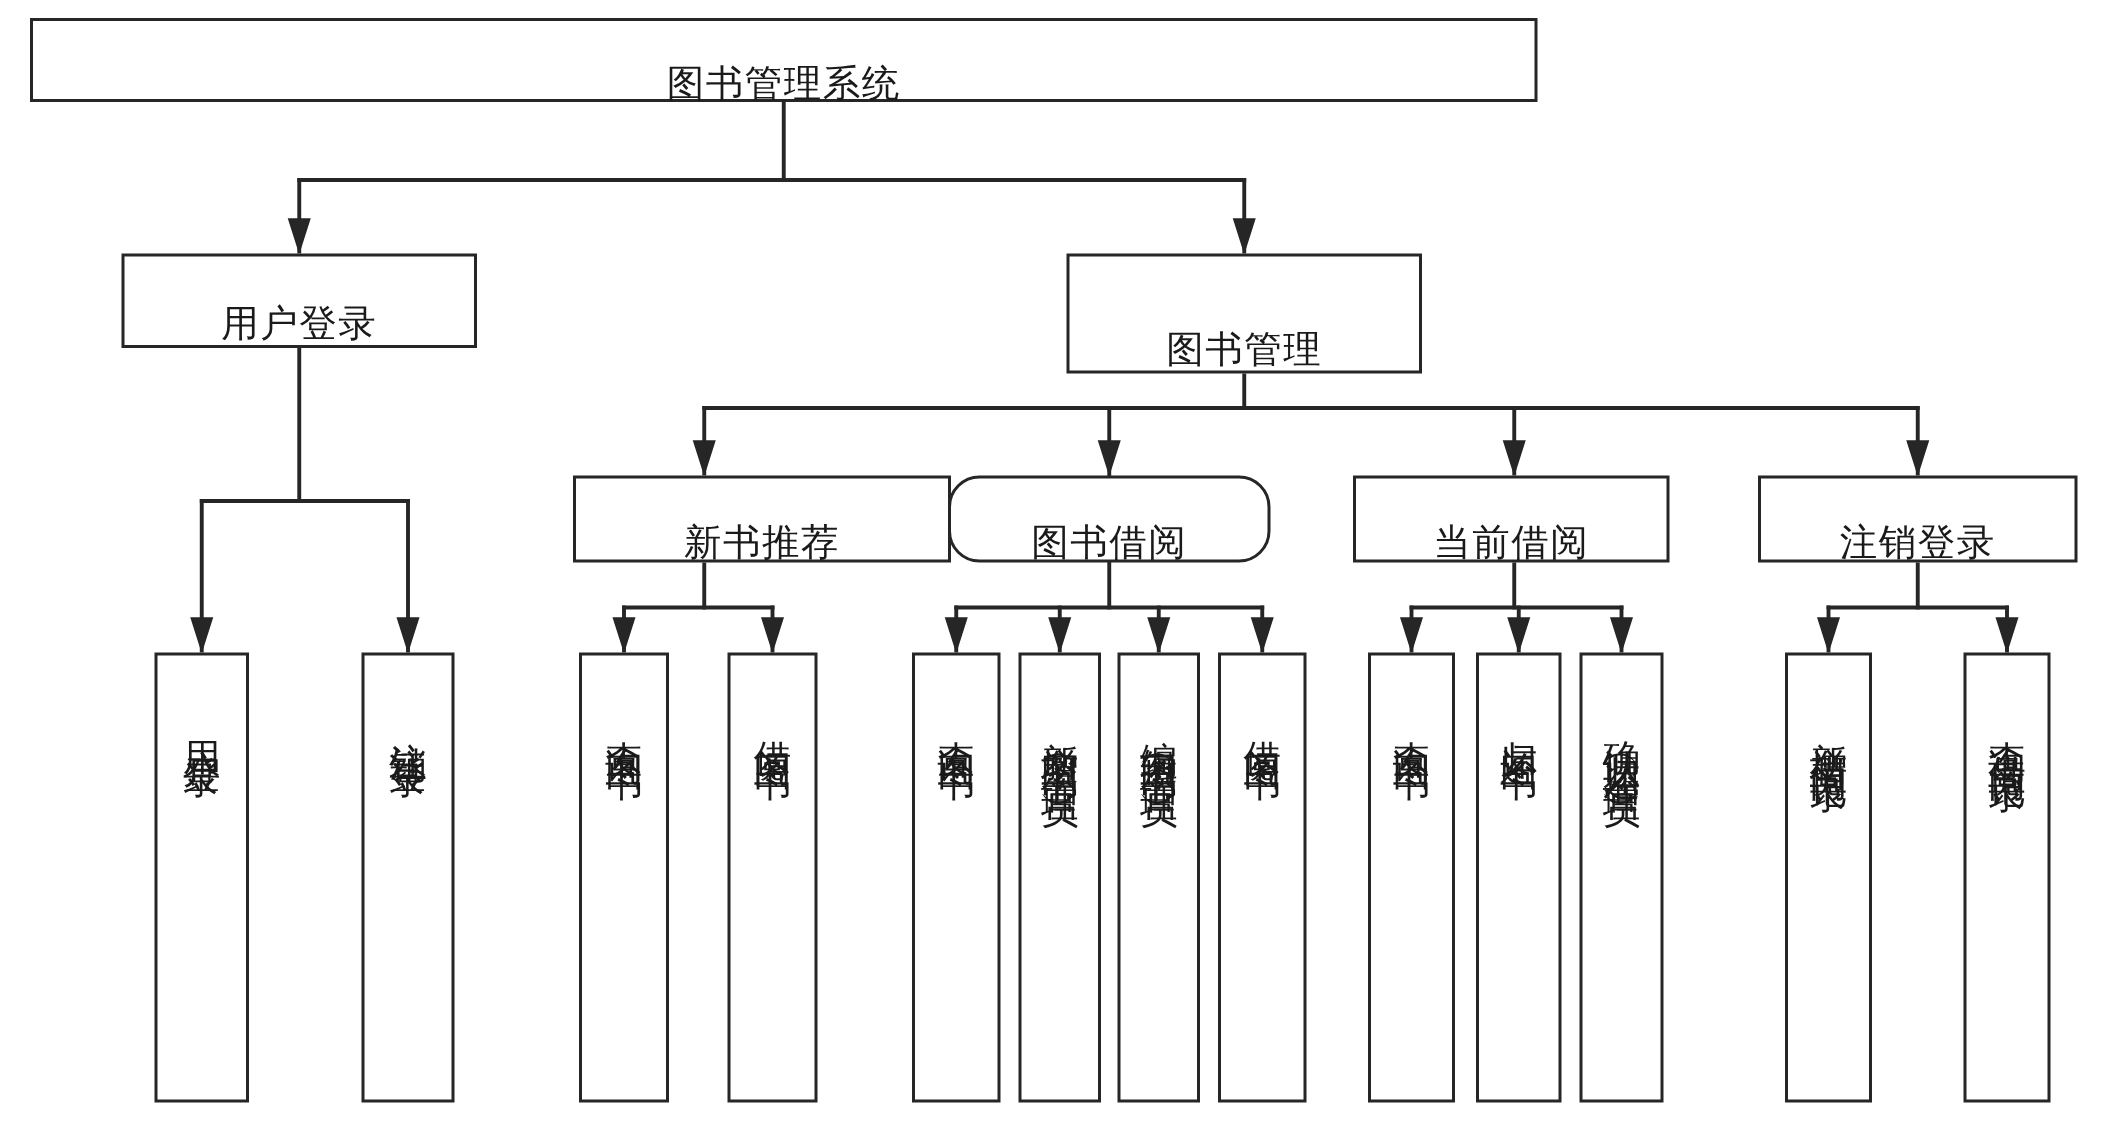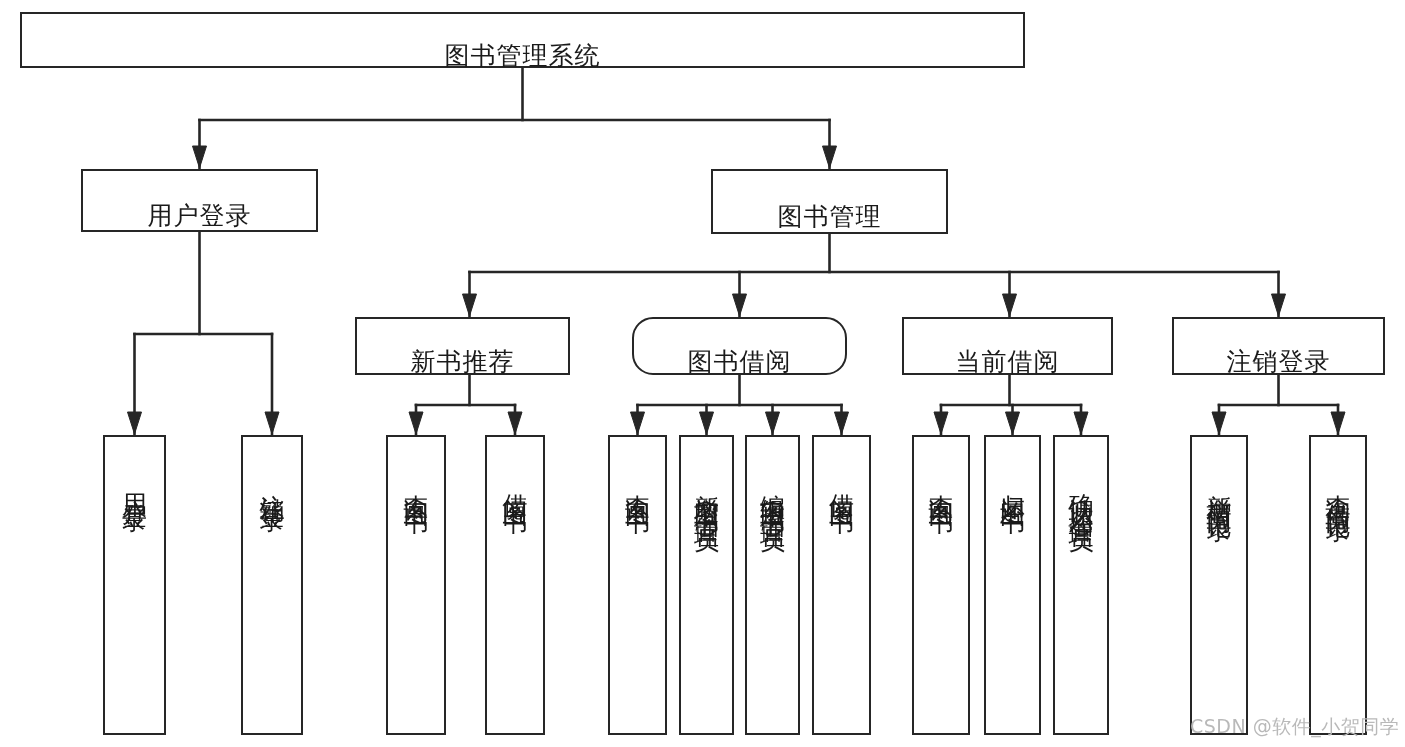--- a/index.html
+++ b/index.html
@@ -106,24 +106,24 @@
       <polygon points="1331,412 1345,412 1338,434" fill="#262626" stroke="#262626" stroke-width="1"></polygon>
     </svg>
 
   <div id="nodes">
       <div class="node-box" style="left: 20px; top: 12px; width: 1005px; height: 56px;">
         <div class="node-label h-label">图书管理系统</div>
       </div>
       <div class="node-box" style="left: 81px; top: 169px; width: 237px; height: 63px;">
         <div class="node-label h-label">用户登录</div>
       </div>
-      <div class="node-box" style="left: 711px; top: 169px; width: 237px; height: 65px;">
+      <div class="node-box" style="left: 711px; top: 169px; width: 237px; height: 80px; align-items: flex-end;">
         <div class="node-label h-label">图书管理</div>
       </div>
-      <div class="node-box" style="left: 355px; top: 317px; width: 215px; height: 58px;">
+      <div class="node-box" style="left: 382px; top: 317px; width: 252px; height: 58px;">
         <div class="node-label h-label">新书推荐</div>
       </div>
       <div class="node-box" style="left: 632px; top: 317px; width: 215px; height: 58px; border-radius: 21px;">
         <div class="node-label h-label">图书借阅</div>
       </div>
       <div class="node-box" style="left: 902px; top: 317px; width: 211px; height: 58px;">
         <div class="node-label h-label">当前借阅</div>
       </div>
       <div class="node-box" style="left: 1172px; top: 317px; width: 213px; height: 58px;">
         <div class="node-label h-label">注销登录</div>
@@ -162,14 +162,13 @@
         <div class="node-label v-label">确认归还（管理员）</div>
       </div>
       <div class="node-box v-box" style="left: 1190px; top: 435px; width: 58px; height: 300px;">
         <div class="node-label v-label">新增借阅记录</div>
       </div>
       <div class="node-box v-box" style="left: 1309px; top: 435px; width: 58px; height: 300px;">
         <div class="node-label v-label">查询借阅记录</div>
       </div>
     </div>
 
-  <div class="watermark" style="left:1190px;top:714px;">CSDN @软件_小贺同学</div>
 </div>
 
 </body></html>

